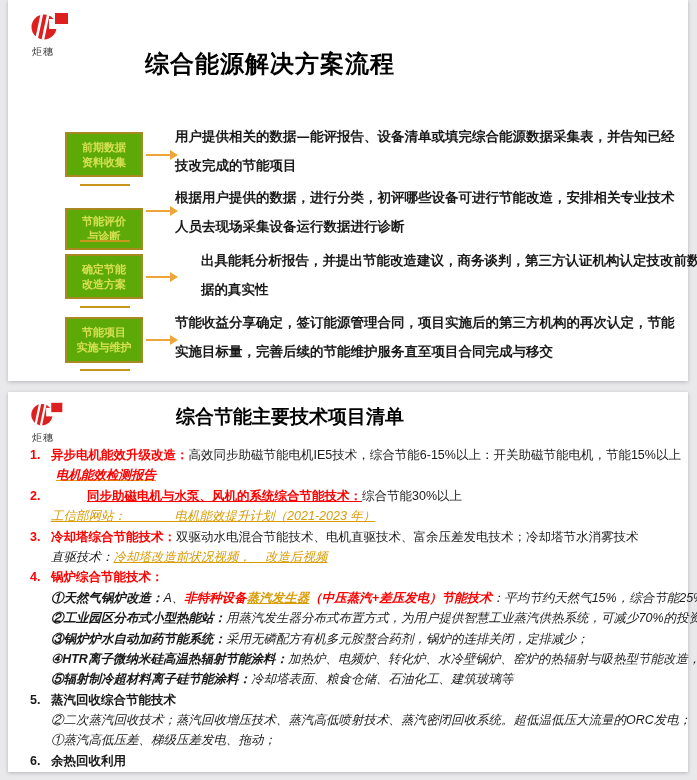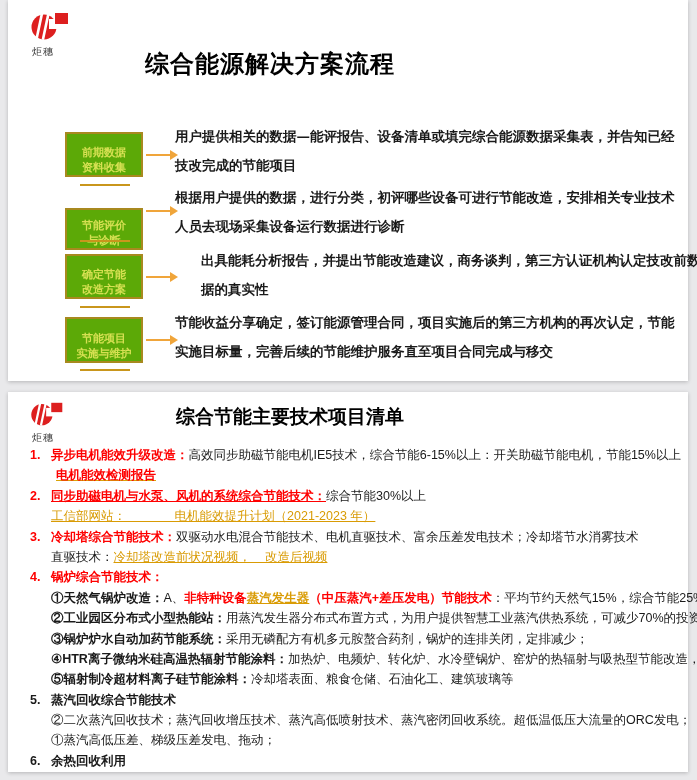--- a/index.html
+++ b/index.html
@@ -21,45 +21,45 @@
 
   
   .p1-title{
     position:absolute;left:137px;top:48px;margin:0;
     font-size:24px;font-weight:bold;color:#000;letter-spacing:1px;
   }
   .flow-box{
     position:absolute;left:57px;width:78px;
     background:#5ca907;border:2px solid #a8891f;box-sizing:border-box;
     color:#d6e052;font-weight:bold;font-size:11px;line-height:15px;
-    display:flex;flex-direction:column;justify-content:flex-end;text-align:center;
+    display:flex;flex-direction:column;justify-content:center;text-align:center;
   }
   .box-rule{position:absolute;left:72px;width:50px;height:2px;background:#c9961c;}
   .flow-arrow{position:absolute;left:138px;width:25px;height:2px;background:#f0a53a;}
   .flow-arrow::after{
     content:"";position:absolute;right:-7px;top:-4px;
     border-left:8px solid #f0a53a;border-top:5px solid transparent;border-bottom:5px solid transparent;
   }
   .flow-text{
     position:absolute;left:167px;width:506px;margin:0;
     font-family:"DejaVu Serif","Liberation Serif",serif;
     font-size:13.5px;line-height:29px;color:#1a1a1a;font-weight:600;
   }
 
   
   .p2-title{
     position:absolute;left:102px;top:12px;width:360px;margin:0;text-align:center;
     font-size:19px;font-weight:bold;color:#000;
   }
   .list{position:absolute;left:22px;top:53px;width:650px;font-size:12.5px;color:#1a1a1a;}
   .line{height:20.4px;line-height:20.4px;white-space:pre;}
-  .ind{padding-left:21px;}
+  .ind{padding-left:21px;font-style:italic;}
   .num{display:inline-block;width:21px;font-weight:bold;}
   .red{color:#fe0000;font-weight:bold;}
-  .u{text-decoration:underline;text-decoration-color:#fe0000;}
+  .u{text-decoration:underline;text-decoration-color:#fe0000;margin-left:36px;}
   .bold{font-weight:bold;}
   .olink{color:#d99b04;text-decoration:underline;text-decoration-color:#d99b04;}
   .redlink{
     color:#fe0000;font-weight:bold;
     text-decoration:underline;text-decoration-color:#d9a40a;padding-left:5px;
   }
 </style>
 </head>
 <body>
 

